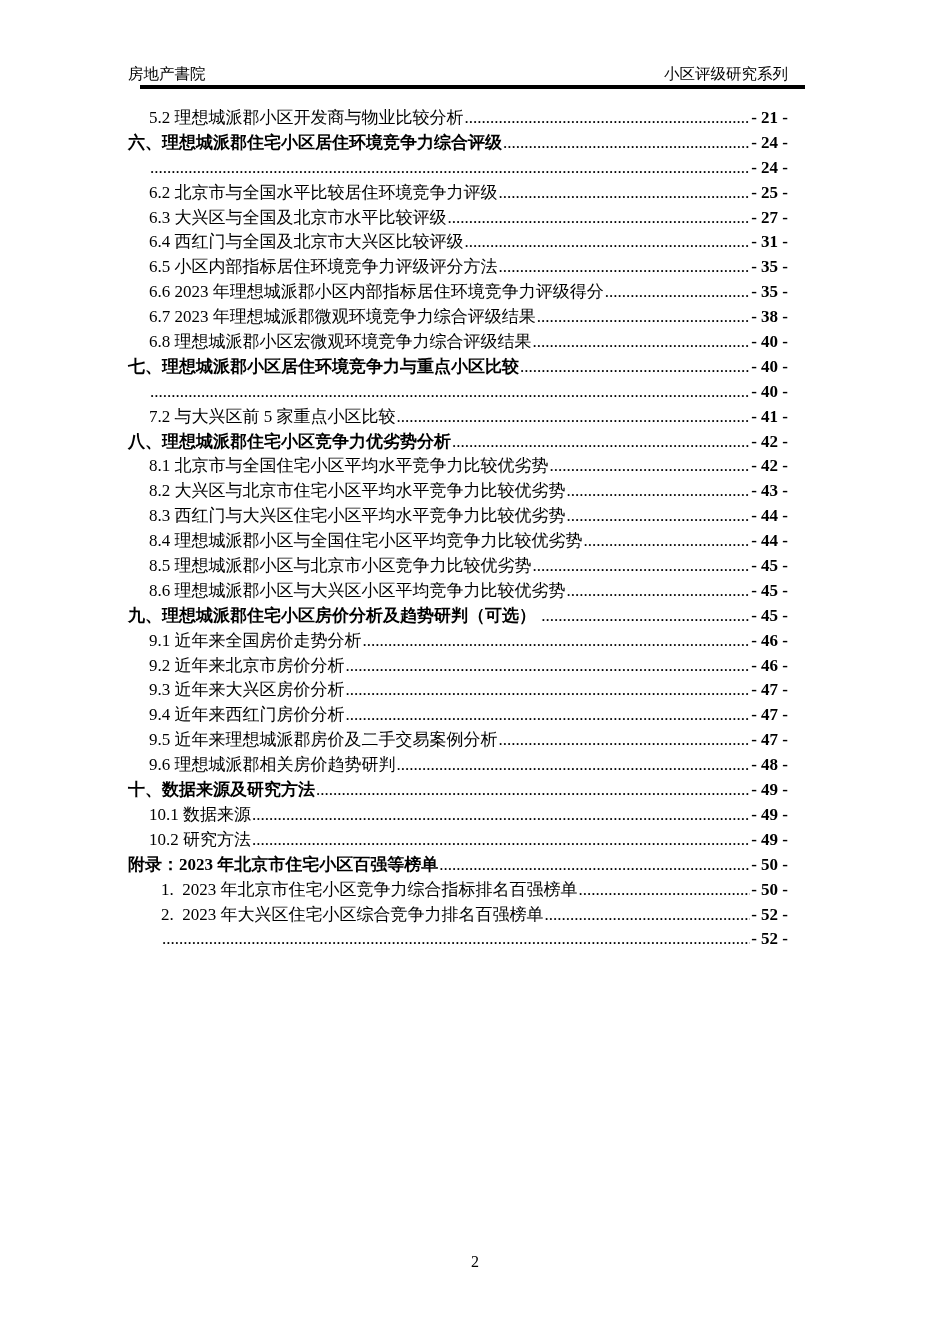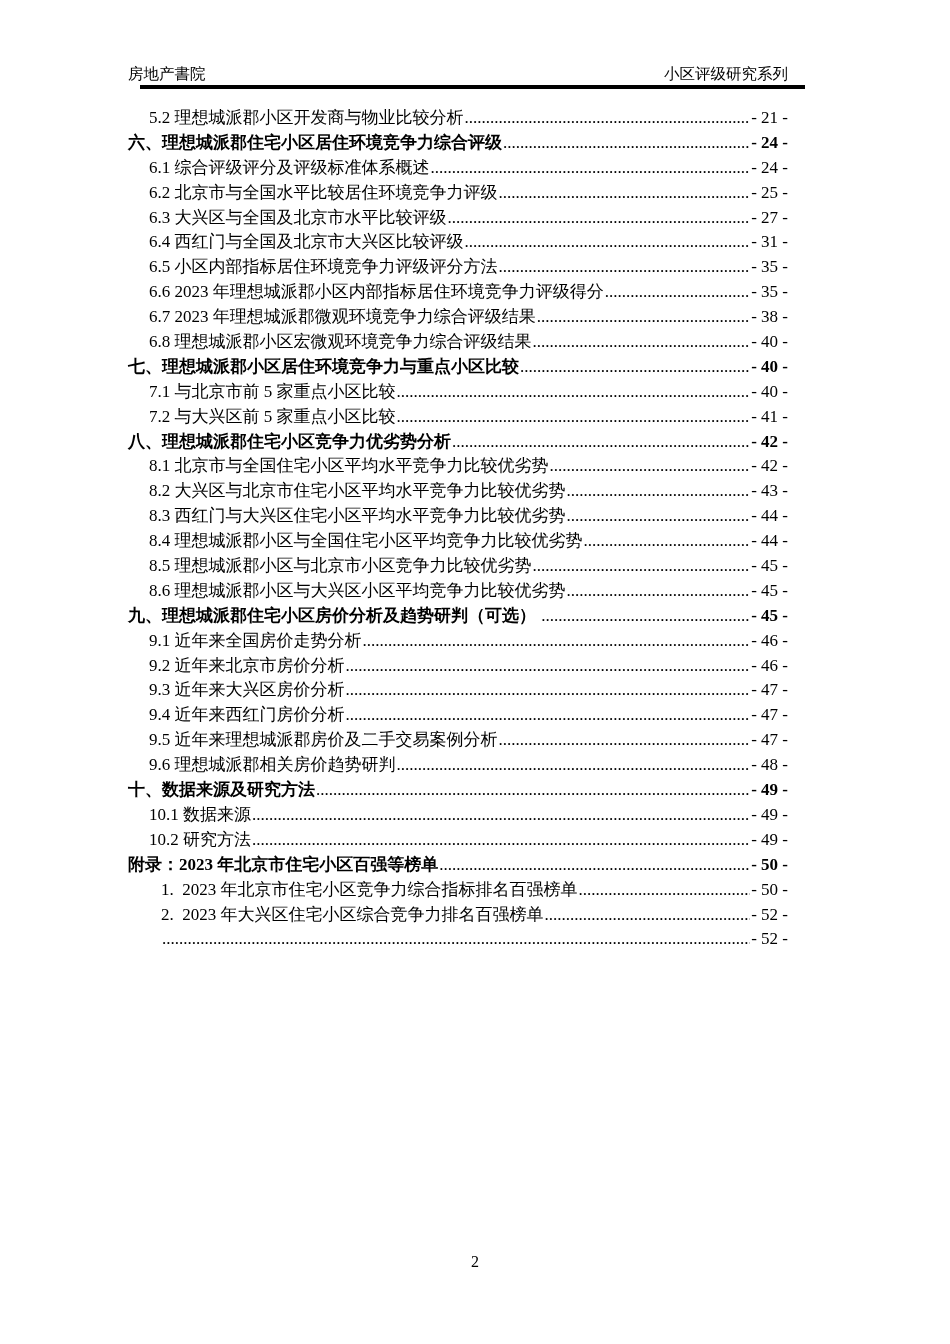--- a/index.html
+++ b/index.html
@@ -66,21 +66,21 @@
     white-space: nowrap;
     font-weight: normal;
     margin: 0 1px;
   }
   .toc-dots::after {
     content: "................................................................................................................................................................................";
   }
   .toc-page {
     flex: 0 0 auto;
     white-space: pre;
-    font-weight: normal;
+    font-weight: bold;
   }
   .toc-row.lvl1 .toc-page { font-weight: bold; }
   
   .footer {
     position: absolute;
     left: 0;
     width: 100%;
     top: 1253px;
     text-align: center;
     font-size: 16px;
@@ -103,21 +103,20 @@
       <span class="toc-label">5.2 理想城派郡小区开发商与物业比较分析</span>
       <span class="toc-dots"></span>
       <span class="toc-page">- 21 -</span>
     </div>
       <div class="toc-row lvl1">
       <span class="toc-label">六、理想城派郡住宅小区居住环境竞争力综合评级</span>
       <span class="toc-dots"></span>
       <span class="toc-page">- 24 -</span>
     </div>
       <div class="toc-row lvl2">
-      <span class="toc-label">6.1 综合评级评分及评级标准体系概述</span>
       <span class="toc-dots"></span>
       <span class="toc-page">- 24 -</span>
     </div>
       <div class="toc-row lvl2">
       <span class="toc-label">6.2 北京市与全国水平比较居住环境竞争力评级</span>
       <span class="toc-dots"></span>
       <span class="toc-page">- 25 -</span>
     </div>
       <div class="toc-row lvl2">
       <span class="toc-label">6.3 大兴区与全国及北京市水平比较评级</span>
@@ -148,21 +147,20 @@
       <span class="toc-label">6.8 理想城派郡小区宏微观环境竞争力综合评级结果</span>
       <span class="toc-dots"></span>
       <span class="toc-page">- 40 -</span>
     </div>
       <div class="toc-row lvl1">
       <span class="toc-label">七、理想城派郡小区居住环境竞争力与重点小区比较</span>
       <span class="toc-dots"></span>
       <span class="toc-page">- 40 -</span>
     </div>
       <div class="toc-row lvl2">
-      <span class="toc-label">7.1 与北京市前 5 家重点小区比较</span>
       <span class="toc-dots"></span>
       <span class="toc-page">- 40 -</span>
     </div>
       <div class="toc-row lvl2">
       <span class="toc-label">7.2 与大兴区前 5 家重点小区比较</span>
       <span class="toc-dots"></span>
       <span class="toc-page">- 41 -</span>
     </div>
       <div class="toc-row lvl1">
       <span class="toc-label">八、理想城派郡住宅小区竞争力优劣势分析</span>

